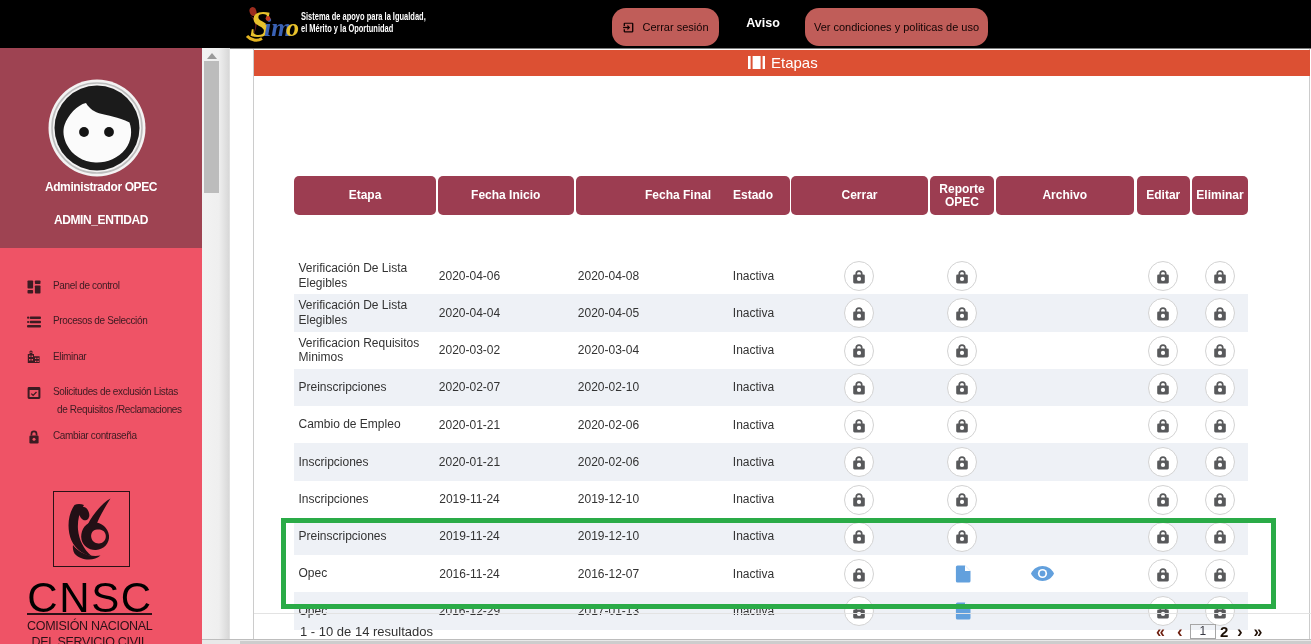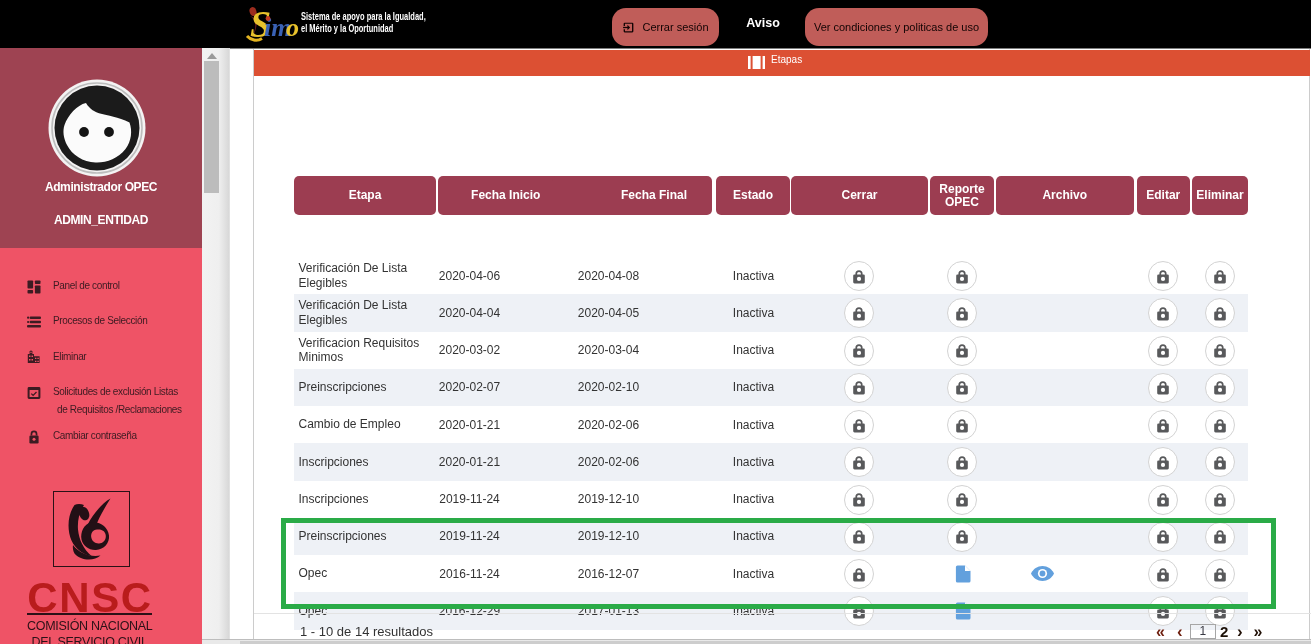--- a/index.html
+++ b/index.html
@@ -25,21 +25,21 @@
 
   
   #vscroll { left:202px; top:47.5px; width:28px; height:592.5px; background:linear-gradient(to right,#f2f2f2 0%,#efefef 60%,#d8d8d8 96%,#e8e8e8 100%); }
   #vthumb { left:204px; top:61px; width:15px; height:132px; background:#bcbcbc; }
   #varrow { left:207px; top:53px; width:0; height:0; border-left:5px solid transparent; border-right:5px solid transparent; border-bottom:6px solid #9a9a9a; }
 
   
   #panel-border { left:253px; top:49px; width:1px; height:591px; background:#ccc; }
   #right-line { left:1309.3px; top:49px; width:1px; height:591px; background:#ccc; }
   #orangebar { left:254px; top:49.5px; width:1055.8px; height:26.3px; background:#dc5033; }
-  #etapas-title { color:#fff; font-size:10px; left:771px; top:54px; }
+  #etapas-title { color:#fff; font-size:15px; left:771px; top:54px; }
 
   
   .th { top:176px; height:39px; background:#9c3d51; border-radius:5px; color:#fff;
         font-size:12px; font-weight:bold; display:flex; align-items:center; justify-content:center; text-align:center; line-height:13px; }
 
   
   .row { left:293.5px; width:954.5px; height:37.25px;margin-top:27px; }
   .stripe { background:#eef1f6; }
   .cell { position:absolute; top:0; height:100%; display:flex; align-items:center; justify-content:center; font-size:12px; color:#333; }
   .etapa { left:5px; width:160px; justify-content:flex-start; text-align:left; line-height:14.5px; }
@@ -168,21 +168,21 @@
 <div class="abs" style="left:52.5px;top:491px;width:77px;height:75.5px;border:1.8px solid #2b1117"></div>
 <svg class="abs" style="left:52.5px;top:491px" width="75" height="75" viewBox="0 0 75 75">
   <g fill="#231016">
     <ellipse cx="31" cy="22.5" rx="5" ry="7" transform="rotate(-22 31 22.5)"></ellipse>
     <path d="M35,33 C39.5,24 49,12 57.5,7.5 C52,16 45.5,27.5 42,37 Z"></path>
     <path d="M21.5,14 C15,23 13.5,38 18.5,49.5 C22.5,58.5 31,64 38.5,65 C30.5,58 26,49 25,38.5 C24.3,29.5 26.5,20.5 31,14 C28,12.5 24,12.5 21.5,14 Z"></path>
     <path d="M38,31.5 C47,30 55,36 56,44.5 C56.8,52 51,58.5 43,59 C36,59.4 30,55 28.5,48.5 C27.2,41 31,33 38,31.5 Z M44,38.5 C39.8,38.8 37.5,42.5 38.3,46.6 C39.1,50.7 43,53.2 47.1,52.3 C51.2,51.4 53.6,47.5 52.6,43.4 C51.6,39.4 48.2,38.1 44,38.5 Z" fill-rule="evenodd"></path>
     <path d="M20,54 C26,62 37,66.5 47.5,64.5 C41,70.5 28,70 21.5,62.5 C20,60 19.5,56.5 20,54 Z"></path>
   </g>
 </svg>
-<div class="abs" style="left:27px;top:576.5px;width:126px;text-align:center;font-size:42px;line-height:41px;color:#b91c1c;letter-spacing:1.6px;font-weight:bold;">CNSC</div>
+<div class="abs" style="left:27px;top:576.5px;width:126px;text-align:center;font-size:42px;line-height:41px;color:#000000;letter-spacing:1.6px;">CNSC</div>
 <div class="abs" style="left:27px;top:613px;width:125px;height:1.5px;background:#2b1117"></div>
 <div class="abs" style="left:27px;top:619px;width:125px;text-align:center;font-size:12.5px;letter-spacing:-0.3px;color:#2b1117;white-space:nowrap;">COMISIÓN NACIONAL</div>
 <div class="abs" style="left:27px;top:634.5px;width:125px;text-align:center;font-size:12.5px;letter-spacing:-0.3px;color:#2b1117;white-space:nowrap;">DEL SERVICIO CIVIL</div>
 
 <div class="abs" style="left:202px;top:47.5px;width:1109px;height:1px;background:#7d7d7d"></div>
 <div id="vscroll" class="abs"></div>
 <div id="vthumb" class="abs"></div>
 <div id="varrow" class="abs"></div>
 
 <div id="panel-border" class="abs"></div>
@@ -190,21 +190,21 @@
 <div id="orangebar" class="abs"></div>
 <svg class="abs" style="left:748px;top:56px" width="18" height="13" viewBox="0 0 18 13">
   <rect x="0" y="0" width="2.6" height="13" fill="#fff"></rect>
   <rect x="4.6" y="0" width="8" height="13" fill="#fff"></rect>
   <rect x="14.6" y="0" width="2.4" height="13" fill="#fff"></rect>
 </svg>
 <div id="etapas-title" class="abs">Etapas</div>
 
 <div class="th abs" style="left:294px;width:142px;">Etapa</div>
 <div class="th abs" style="left:437.5px;width:136.5px;">Fecha Inicio</div>
-<div class="th abs" style="left:552px;width:160px;padding-left:44px;">Fecha Final</div>
+<div class="th abs" style="left:576px;width:160px;padding-left:44px;">Fecha Final</div>
 <div class="th abs" style="left:716px;width:74px;">Estado</div>
 <div class="th abs" style="left:791px;width:137px;">Cerrar</div>
 <div class="th abs" style="left:930px;width:64px;">Reporte<br>OPEC</div>
 <div class="th abs" style="left:995.5px;width:138.5px;">Archivo</div>
 <div class="th abs" style="left:1136.5px;width:53.5px;">Editar</div>
 <div class="th abs" style="left:1192px;width:56px;">Eliminar</div>
 
 <div id="tbody" class="abs" style="left:0;top:230px;width:1311px;">
 <div class="row abs" style="top:0.00px">
       <div class="cell etapa">Verificación De Lista Elegibles</div>

